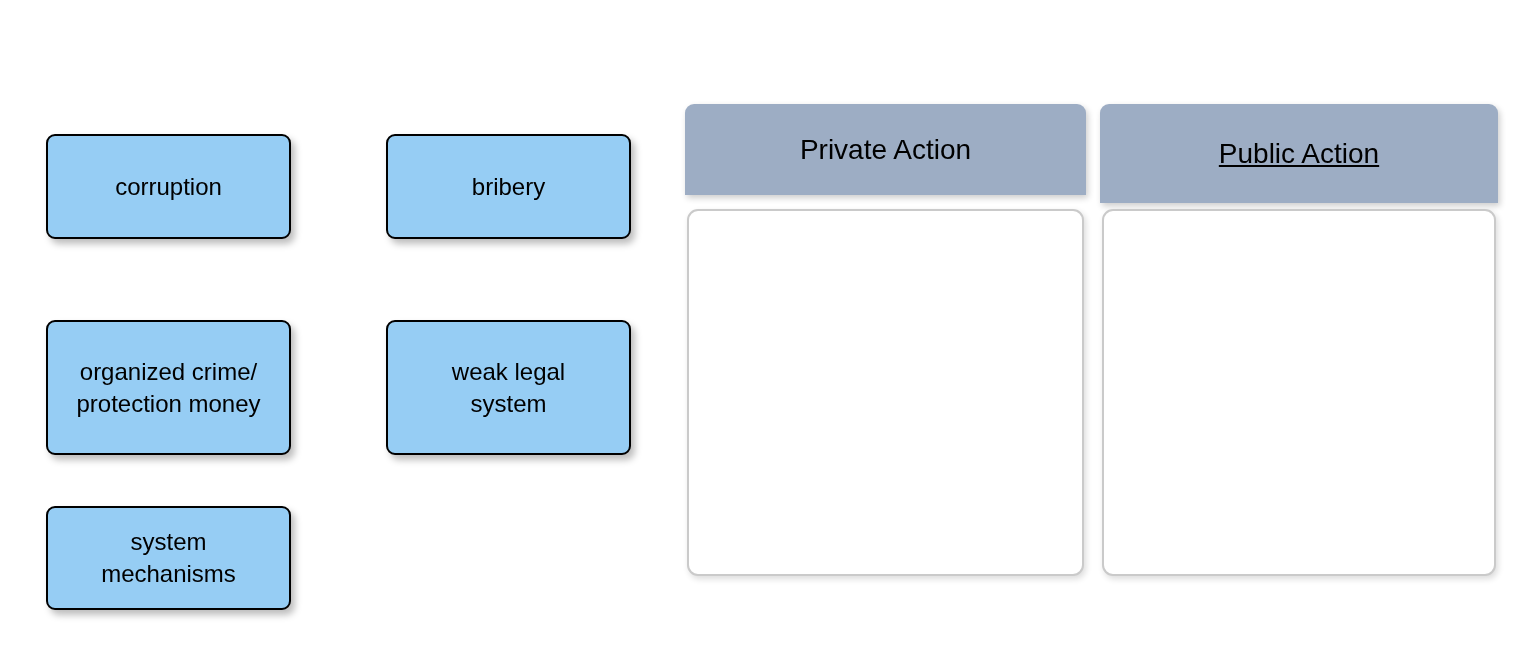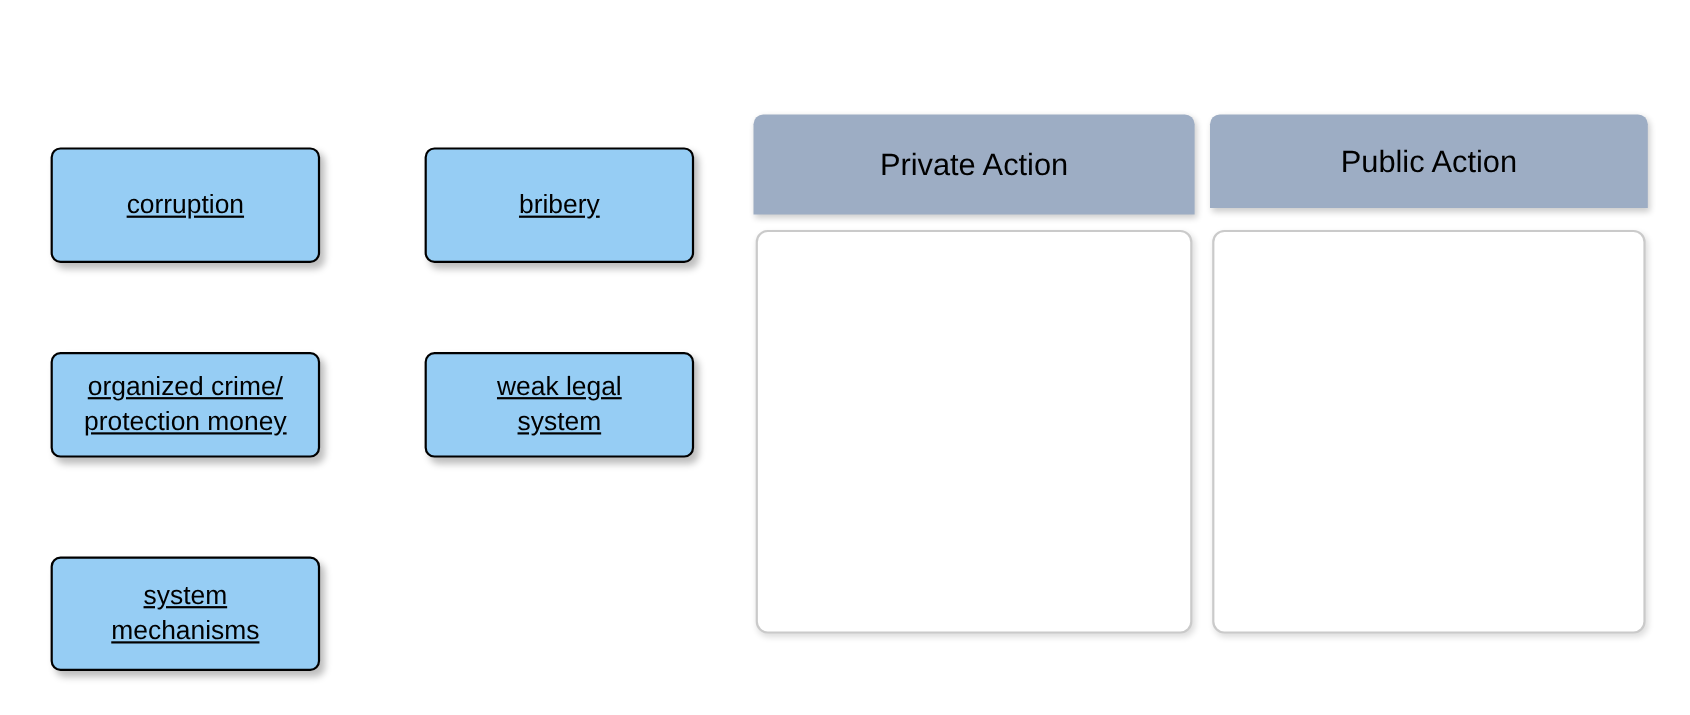--- a/index.html
+++ b/index.html
@@ -44,28 +44,27 @@
     color: #000000;
     font-size: 24px;
     line-height: 1.32;
     padding: 4px 8px;
     cursor: move;
     user-select: none;
   }
   .tile-label {
     white-space: pre-line;
     display: block;
-    text-decoration: underline;
   }
 
   
   .col-1 { left: 46px;  width: 245px; }
   .col-2 { left: 386px; width: 245px; }
   .row-1 { top: 134px;  height: 105px; }
-  .row-2 { top: 320px;  height: 96px; }
+  .row-2 { top: 320px;  height: 135px; }
   .row-3 { top: 506px;  height: 104px; }
 
   
   .dropzones {
     position: absolute;
     left: 0;
     top: 0;
     width: 1536px;
     height: 650px;
   }
@@ -83,21 +82,21 @@
     display: flex;
     align-items: center;
     justify-content: center;
     color: #000000;
     font-size: 28px;
     line-height: 1.2;
     box-shadow: 2px 3px 6px rgba(0,0,0,0.20);
     user-select: none;
   }
   .dz-private .dz-header { height: 91px; }
-  .dz-public  .dz-header { height: 85px; }
+  .dz-public  .dz-header { height: 99px; text-decoration: underline; }
 
   .dz-body {
     position: absolute;
     left: 2px;
     right: 2px;
     background: #ffffff;
     border: 2px solid #cacaca;
     border-radius: 11px;
     box-shadow: 2px 3px 6px rgba(0,0,0,0.14);
   }

